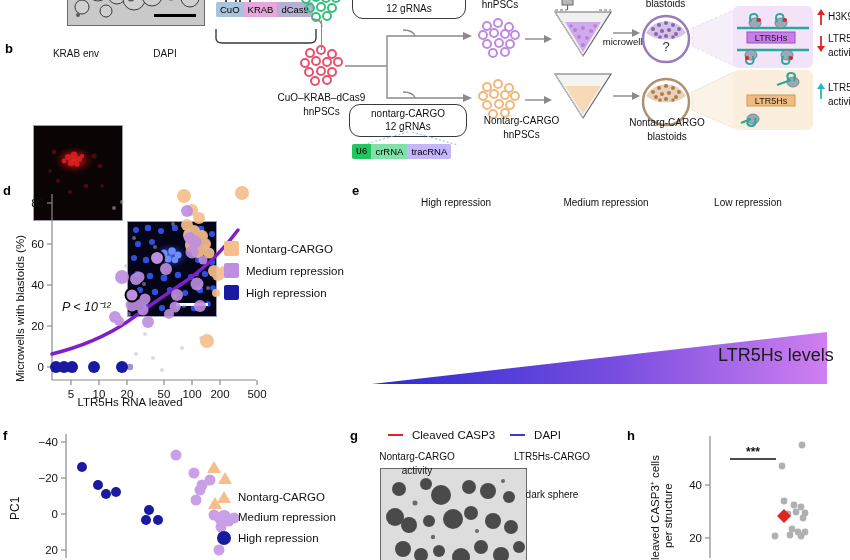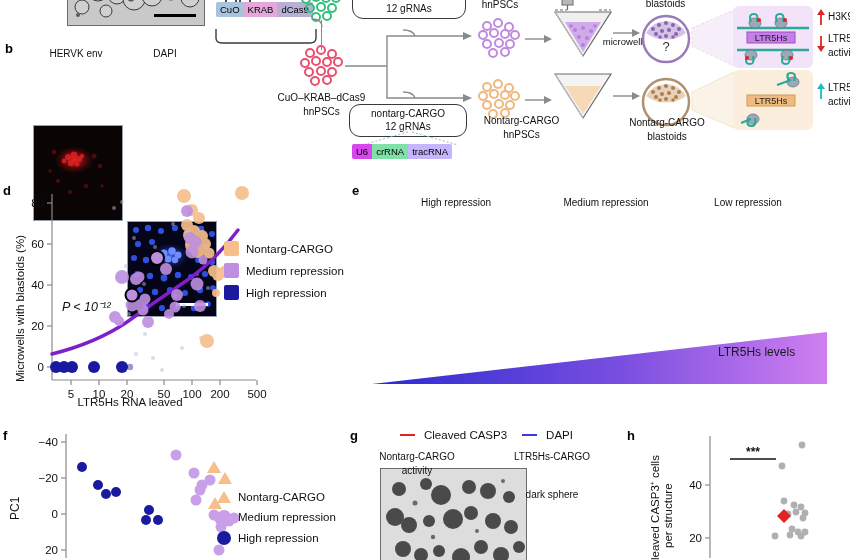--- a/index.html
+++ b/index.html
@@ -105,21 +105,21 @@
           <circle cx="63" cy="33" r="3.5"></circle>
         <circle cx="86" cy="29" r="2.5"></circle>
           <circle cx="10" cy="50" r="2"></circle>
       </g>
     </svg>
     <div class="scalebar" style="right:8px; bottom:8px; width:42px;"></div>
   </div>
 
   <div class="abs panel-letter" style="left:5px; top:41px;">b</div>
 
-  <div class="abs lbl lbl-c" style="left:36px; top:48px; width:80px;">HERVK env</div>
+  <div class="abs lbl lbl-c" style="left:36px; top:48px; width:80px;">KRAB env</div>
   <div class="abs lbl lbl-c" style="left:125px; top:48px; width:80px;">DAPI</div>
 
   <div class="abs fluo-img" style="left:33px; top:63px; width:90px; height:96px;">
     <svg width="90" height="96" viewBox="0 0 90 96">
       <defs>
         <radialGradient id="redGlow" cx="50%" cy="50%" r="50%">
           <stop offset="0%" stop-color="#ff2a2a" stop-opacity="0.95"></stop>
           <stop offset="100%" stop-color="#8a0000" stop-opacity="0"></stop>
         </radialGradient>
       </defs>
@@ -269,21 +269,21 @@
     <div>nontarg-CARGO</div>
     <div>12 gRNAs</div>
   </div>
 
   <svg class="abs" style="left:350px; top:132px;" width="120" height="14" viewBox="0 0 120 14">
     <line class="dashedline" x1="58" y1="0" x2="12" y2="13" stroke="#8fbfd8" stroke-width="1"></line>
     <line class="dashedline" x1="62" y1="0" x2="108" y2="13" stroke="#8fbfd8" stroke-width="1"></line>
   </svg>
 
   <div class="abs gene-box" style="left:352px; top:144px; background:#e8e8e8;">
-    <span class="gene-seg" style="background:#d946ef;">U6</span>
+    <span class="gene-seg" style="background:#22c55e;font-family:Liberation Mono, monospace;">U6</span>
     <span class="gene-seg" style="background:#7fe0a8;">crRNA</span>
     <span class="gene-seg" style="background:#c4b5fd;">tracRNA</span>
   </div>
 
   <svg class="abs" style="left:345px; top:28px;" width="160" height="78" viewBox="0 0 160 78">
     <g stroke="#8a8a8a" stroke-width="1.4" fill="none">
       <path d="M0 38 L42 38"></path>
       <path d="M42 38 L42 8 L118 8"></path>
       <path d="M42 38 L42 70 L118 70"></path>
       <path d="M58 2 Q68 2 70 8"></path>
@@ -690,21 +690,21 @@
   <svg class="abs" style="left:372px; top:330px;" width="455" height="64" viewBox="0 0 455 64">
     <defs>
       <linearGradient id="ltrGrad" x1="0%" y1="0%" x2="100%" y2="0%">
         <stop offset="0%" stop-color="#2a2ad0"></stop>
         <stop offset="55%" stop-color="#7a4fe0"></stop>
         <stop offset="100%" stop-color="#cf7ff0"></stop>
       </linearGradient>
     </defs>
     <polygon points="0,54 455,54 455,2" fill="url(#ltrGrad)"></polygon>
   </svg>
-  <div class="abs" style="left:718px; top:345px; font-size:12px; color:#1a1a1a;">LTR5Hs levels</div>
+  <div class="abs" style="left:718px; top:345px; font-size:18px; color:#1a1a1a;">LTR5Hs levels</div>
 
   <div class="abs panel-letter" style="left:3px; top:428px;">f</div>
 
   <div class="ylabel-rot" style="left:8px; top:520px; font-size:12px;">PC1</div>
 
   <svg class="abs" style="left:22px; top:428px;" width="320" height="132" viewBox="0 0 320 132">
 
     <line x1="44" y1="6" x2="44" y2="130" stroke="#8a8a8a" stroke-width="1.2"></line>
     <g stroke="#8a8a8a" stroke-width="1.2">
       <line x1="39" y1="14" x2="44" y2="14"></line>
@@ -762,21 +762,21 @@
       <span class="legend-txt">Medium repression</span>
     </div>
     <div class="legend-row">
       <span class="legend-dot" style="background:#1a1aa0; width:14px; height:14px;"></span>
       <span class="legend-txt">High repression</span>
     </div>
   </div>
 
   <div class="abs panel-letter" style="left:350px; top:428px;">g</div>
 
-  <div class="abs" style="left:400px; top:429px; display:flex; align-items:center; gap:9px;justify-content:space-between;">
+  <div class="abs" style="left:388px; top:429px; display:flex; align-items:center; gap:9px;justify-content:space-between;">
     <span style="display:inline-block; width:15px; height:2.5px; background:#e02424;"></span>
     <span class="legend-txt">Cleaved CASP3</span>
     <span style="display:inline-block; width:15px; height:2.5px; background:#3a3ad0; margin-left:6px;"></span>
     <span class="legend-txt">DAPI</span>
   </div>
 
   <div class="abs lbl lbl-c" style="left:352px; top:451px; width:130px;">Nontarg-CARGO</div>
   <div class="abs lbl lbl-c" style="left:352px; top:465px; width:130px;">activity</div>
   <div class="abs lbl lbl-c" style="left:487px; top:451px; width:130px;">LTR5Hs-CARGO</div>
   <div class="abs lbl lbl-c" style="left:487px; top:465px; width:130px;margin-top:24px;">dark sphere</div>

